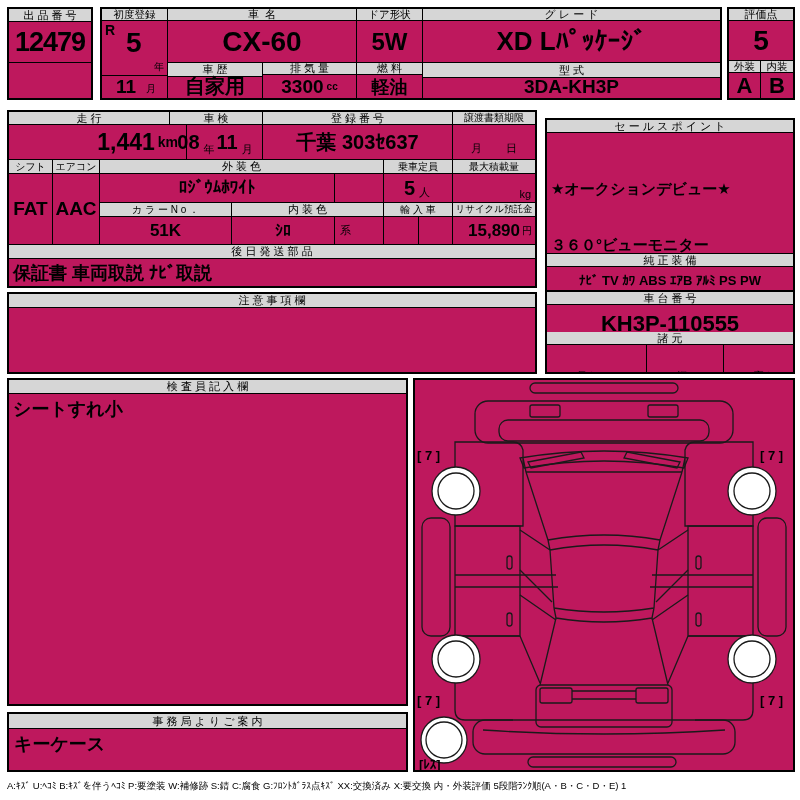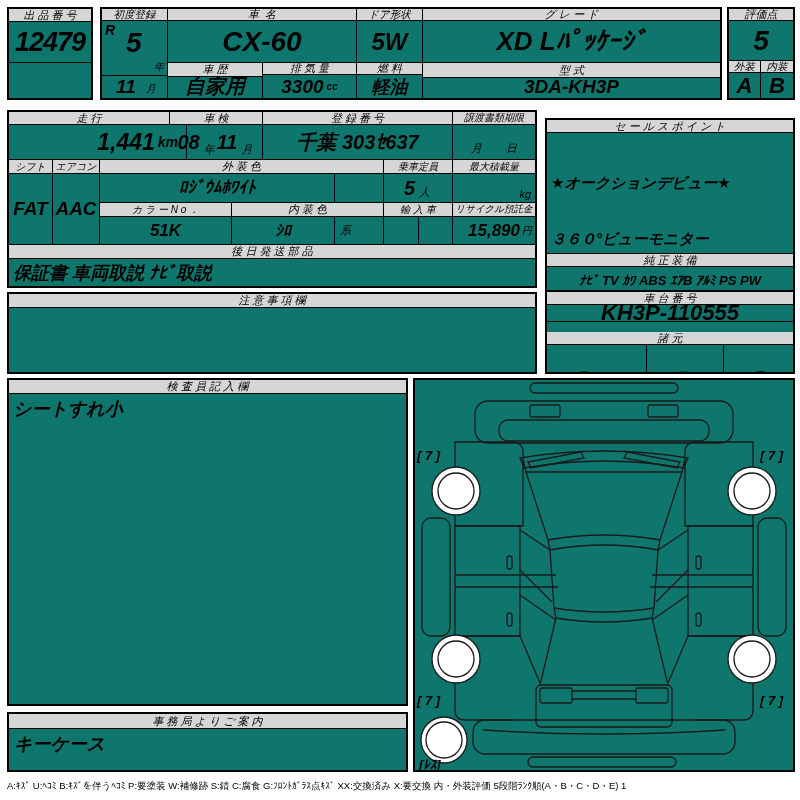--- a/index.html
+++ b/index.html
@@ -1,18 +1,18 @@
 <!DOCTYPE html>
 <html><head>
 <meta charset="utf-8">
 <style>
   html,body{margin:0;padding:0;background:#fff;}
   .sheet{position:relative;width:800px;height:800px;background:#fff;color:#000;
          font-family:"Liberation Sans","DejaVu Sans",sans-serif;}
-  .box{position:absolute;background:#0f766e;border:2px solid #000;box-sizing:border-box;font-style:italic;}
+  .box{position:absolute;background:#be185d;border:2px solid #000;box-sizing:border-box;}
   .cell{position:absolute;box-sizing:border-box;overflow:hidden;white-space:pre;}
   .hdr{background:#d6d6d6;font-size:11px;display:flex;align-items:center;justify-content:center;}
   .ctr{display:flex;align-items:center;justify-content:center;}
   .rgt{display:flex;align-items:center;justify-content:flex-end;}
   .br{border-right:1px solid #000;} .bb{border-bottom:1px solid #000;} .bt{border-top:1px solid #000;}
   .b{font-weight:bold;}
   .unit{font-size:10px;font-weight:bold;margin-left:3px;}
   .unit2{font-size:11px;font-weight:bold;margin:0 2px 2px 4px;align-self:flex-end;}
   svg text{font-family:"Liberation Sans","DejaVu Sans",sans-serif;}
 </style>
@@ -128,40 +128,40 @@
       <span class="b" style="font-size:17px;">15,890</span>
       <span style="font-size:10px;margin-left:2px;">円</span>
     </div>
 
     <div class="cell hdr bb" style="left:0;top:133px;width:526px;height:14px;">後 日 発 送 部 品</div>
     <div class="cell b" style="left:0;top:147px;width:526px;height:27px;font-size:18px;display:flex;align-items:center;padding-left:4px;">保証書 車両取説 ﾅﾋﾞ取説</div>
   </div>
 
   <div class="box" style="left:545px;top:118px;width:250px;height:178px;">
     <div class="cell hdr bb" style="left:0;top:0;width:246px;height:13px;">セ ー ル ス ポ イ ン ト</div>
-    <div class="cell" style="left:0;top:13px;width:246px;height:120px;padding:4px 0 0 4px;">
+    <div class="cell" style="left:0;top:13px;width:246px;height:120px;padding:10px 0 0 4px;">
       <div class="b" style="font-size:15px;line-height:19.5px;">★オークションデビュー★</div>
       <div class="b" style="font-size:15px;line-height:19.5px;">３６０°ビューモニター</div>
       
       
       
       
     </div>
     <div class="cell ctr b" style="left:0;top:147px;width:246px;height:27px;font-size:13px;">ﾅﾋﾞ TV ｶﾜ ABS ｴｱB ｱﾙﾐ PS PW</div>
     <div class="cell hdr bt bb" style="left:0;top:133px;width:246px;height:14px;">純 正 装 備</div>
   </div>
 
   <div class="box" style="left:7px;top:292px;width:530px;height:82px;">
     <div class="cell hdr bb" style="left:0;top:0;width:526px;height:14px;">注 意 事 項 欄</div>
     <div class="cell" style="left:0;top:14px;width:526px;height:64px;"></div>
   </div>
 
   <div class="box" style="left:545px;top:290px;width:250px;height:84px;">
     <div class="cell hdr bb" style="left:0;top:0;width:246px;height:13px;">車 台 番 号</div>
-    <div class="cell ctr b bb" style="left:0;top:13px;width:246px;height:17px;font-size:22px;">KH3P-110555</div>
+    <div class="cell ctr b bb" style="left:0;top:13px;width:246px;height:38px;font-size:22px;">KH3P-110555</div>
     <div class="cell hdr bb" style="left:0;top:40px;width:246px;height:13px;">諸 元</div>
     <div class="cell br" style="left:0;top:53px;width:100px;height:27px;padding:2px 0 0 3px;">
       <span style="font-size:10px;">長さ</span>
     </div>
     <div class="cell br" style="left:100px;top:53px;width:77px;height:27px;padding:2px 0 0 3px;">
       <span style="font-size:10px;">幅</span>
     </div>
     <div class="cell" style="left:177px;top:53px;width:69px;height:27px;padding:2px 0 0 3px;">
       <span style="font-size:10px;">高さ</span>
     </div>

